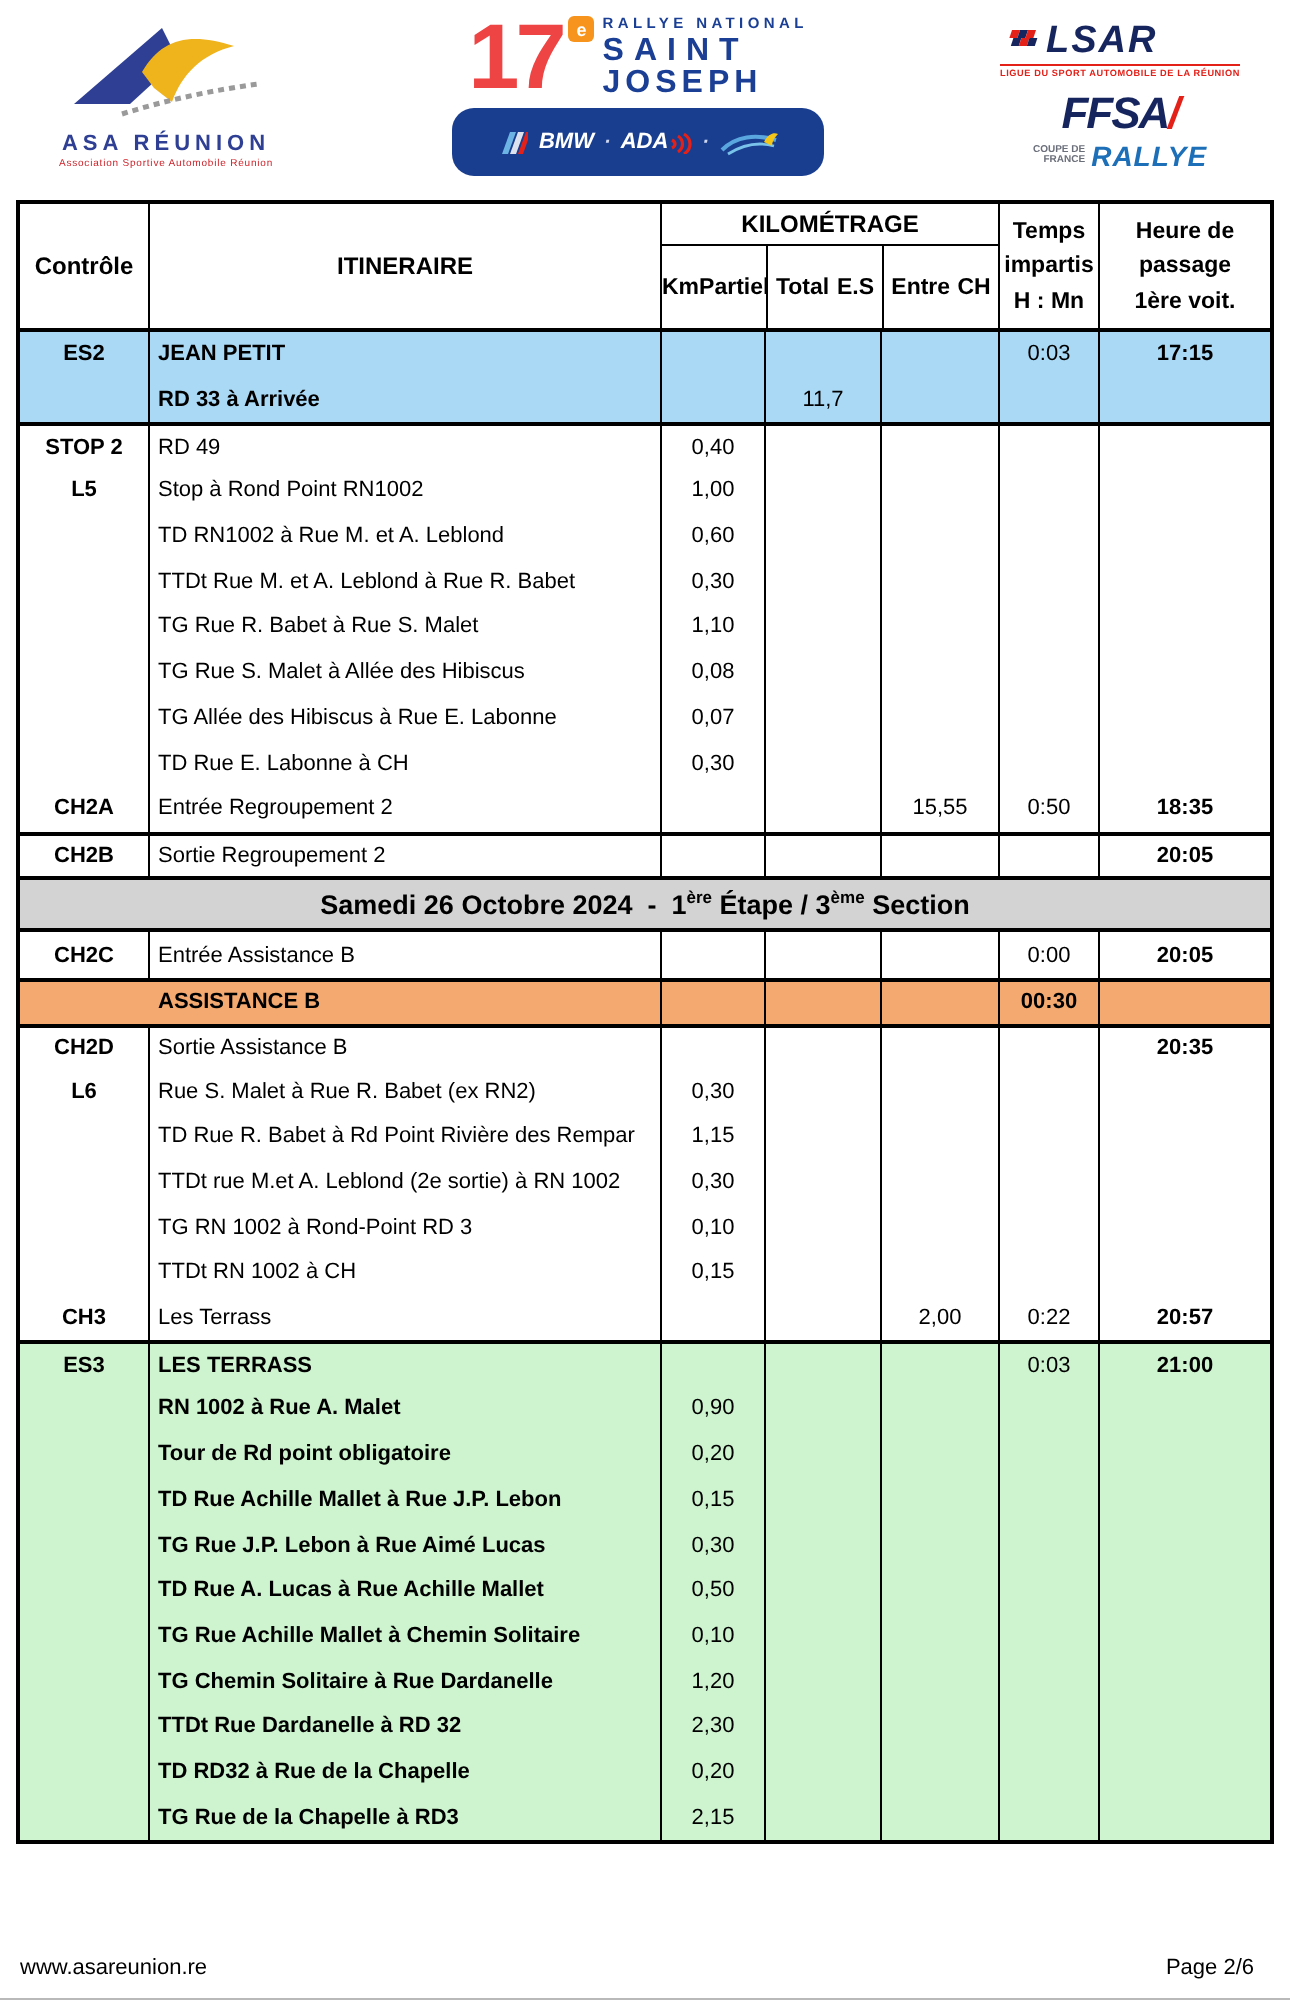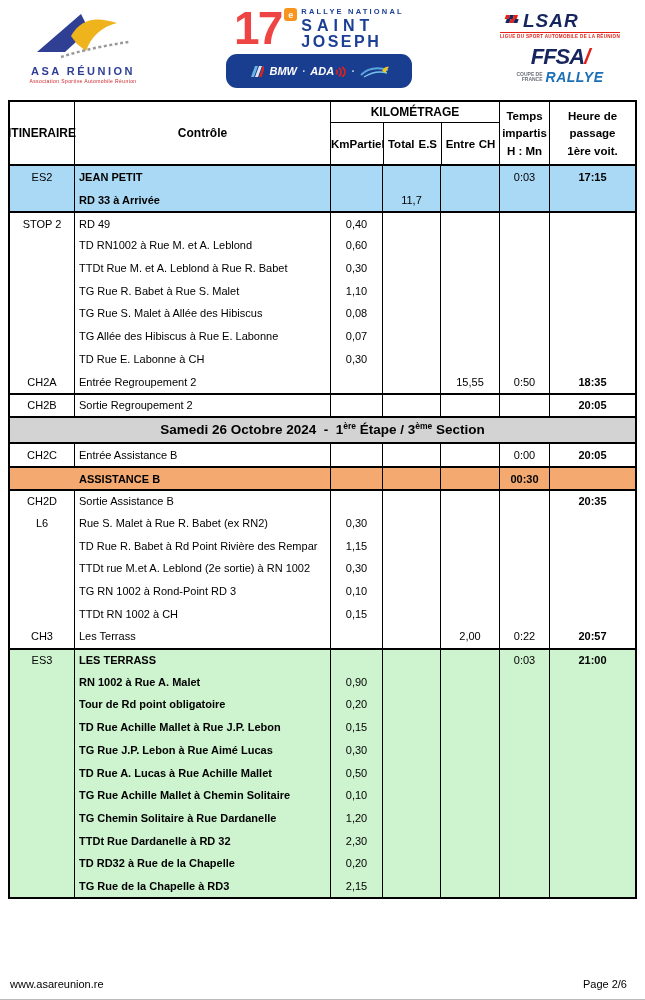--- a/index.html
+++ b/index.html
@@ -47,21 +47,21 @@
   .kmtitle { height:21px; border-bottom:1px solid #000; display:flex; align-items:center; justify-content:center; font-size:12px; }
   .kmcols { flex:1; display:grid; grid-template-columns:52px 58px 1fr; }
   .kmcol { border-left:1px solid #000; display:flex; align-items:center; justify-content:space-evenly; font-size:11.5px; padding:2px 0; }
   .kmcol:first-child { border-left:none; }
   .v3 { flex-direction:column; justify-content:space-evenly; font-size:11.5px; padding:2px 0; }
   .row { display:grid; grid-template-columns:64px 256px 52px 58px 59px 50px 1fr; height:22.7px; background:#fff; }
   .row.sep { border-top:2px solid #000; }
   .c { border-left:1px solid #000; display:flex; align-items:center; justify-content:center; font-size:11px; overflow:hidden; }
   .c:first-child { border-left:none; }
   .c.itin { justify-content:flex-start; padding-left:4px; white-space:nowrap; }
-  .c.ctrl { font-weight:400; }
+  .c.ctrl { font-weight:700; }
   .c.heure { font-weight:700; }
   .row.blue { background:#aad9f5; }
   .row.green { background:#cdf3cf; }
   .row.yellow { background:#f7f1a1; }
   .row.orange { background:#f4a970; }
   .row.blue .itin, .row.green .itin, .row.yellow .itin, .row.orange .itin { font-weight:700; }
   .row.yellow .temps, .row.orange .temps { font-weight:700; }
   .row.merged .itin { border-left-color:transparent; }
   .banner { height:28px; border-top:2px solid #000; border-bottom:2px solid #000; background:#d3d3d3;
             display:flex; align-items:center; justify-content:center; font-size:13.5px; font-weight:700; }
@@ -150,22 +150,22 @@
           </span>
           <span class="ffsa-rallye">RALLYE</span>
         </div>
       </div>
     </div>
   </div>
 
   <div class="rtable">
 
     <div class="thead">
+      <div class="hc">Contrôle</div>
       <div class="hc">ITINERAIRE</div>
-      <div class="hc">Contrôle</div>
       <div class="kmgrp">
         <div class="kmtitle">KILOMÉTRAGE</div>
         <div class="kmcols">
           <div class="kmcol">
             <span>Km</span>
               <span>Partiel</span>
           </div>
           <div class="kmcol">
             <span>Total</span>
               <span>E.S</span>
@@ -211,20 +211,29 @@
         <div class="row sep">
         <div class="c ctrl">STOP 2</div>
         <div class="c itin">RD 49</div>
         <div class="c km">0,40</div>
         <div class="c total"></div>
         <div class="c entre"></div>
         <div class="c temps"></div>
         <div class="c heure"></div>
       </div>
         <div class="row">
+        <div class="c ctrl">L5</div>
+        <div class="c itin">Stop à Rond Point RN1002</div>
+        <div class="c km">1,00</div>
+        <div class="c total"></div>
+        <div class="c entre"></div>
+        <div class="c temps"></div>
+        <div class="c heure"></div>
+      </div>
+        <div class="row">
         <div class="c ctrl"></div>
         <div class="c itin">TD RN1002 à Rue M. et A. Leblond</div>
         <div class="c km">0,60</div>
         <div class="c total"></div>
         <div class="c entre"></div>
         <div class="c temps"></div>
         <div class="c heure"></div>
       </div>
         <div class="row">
         <div class="c ctrl"></div>

